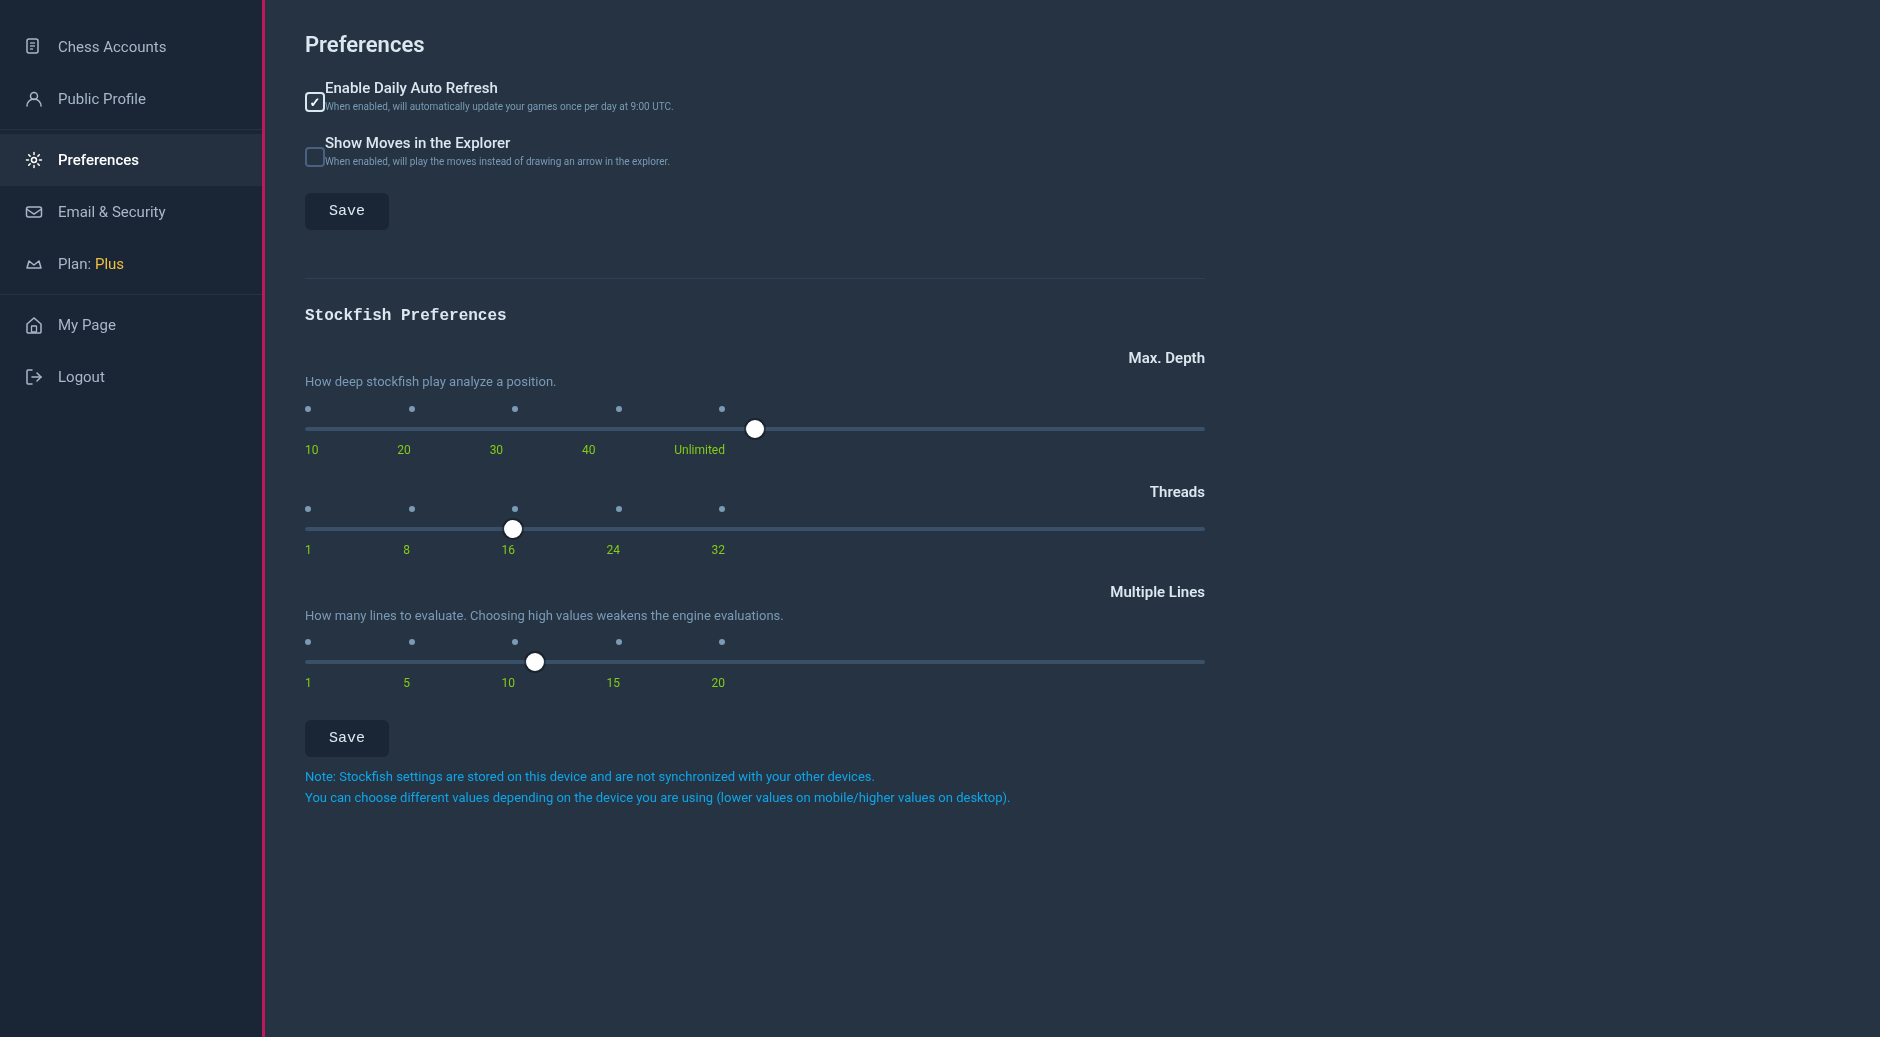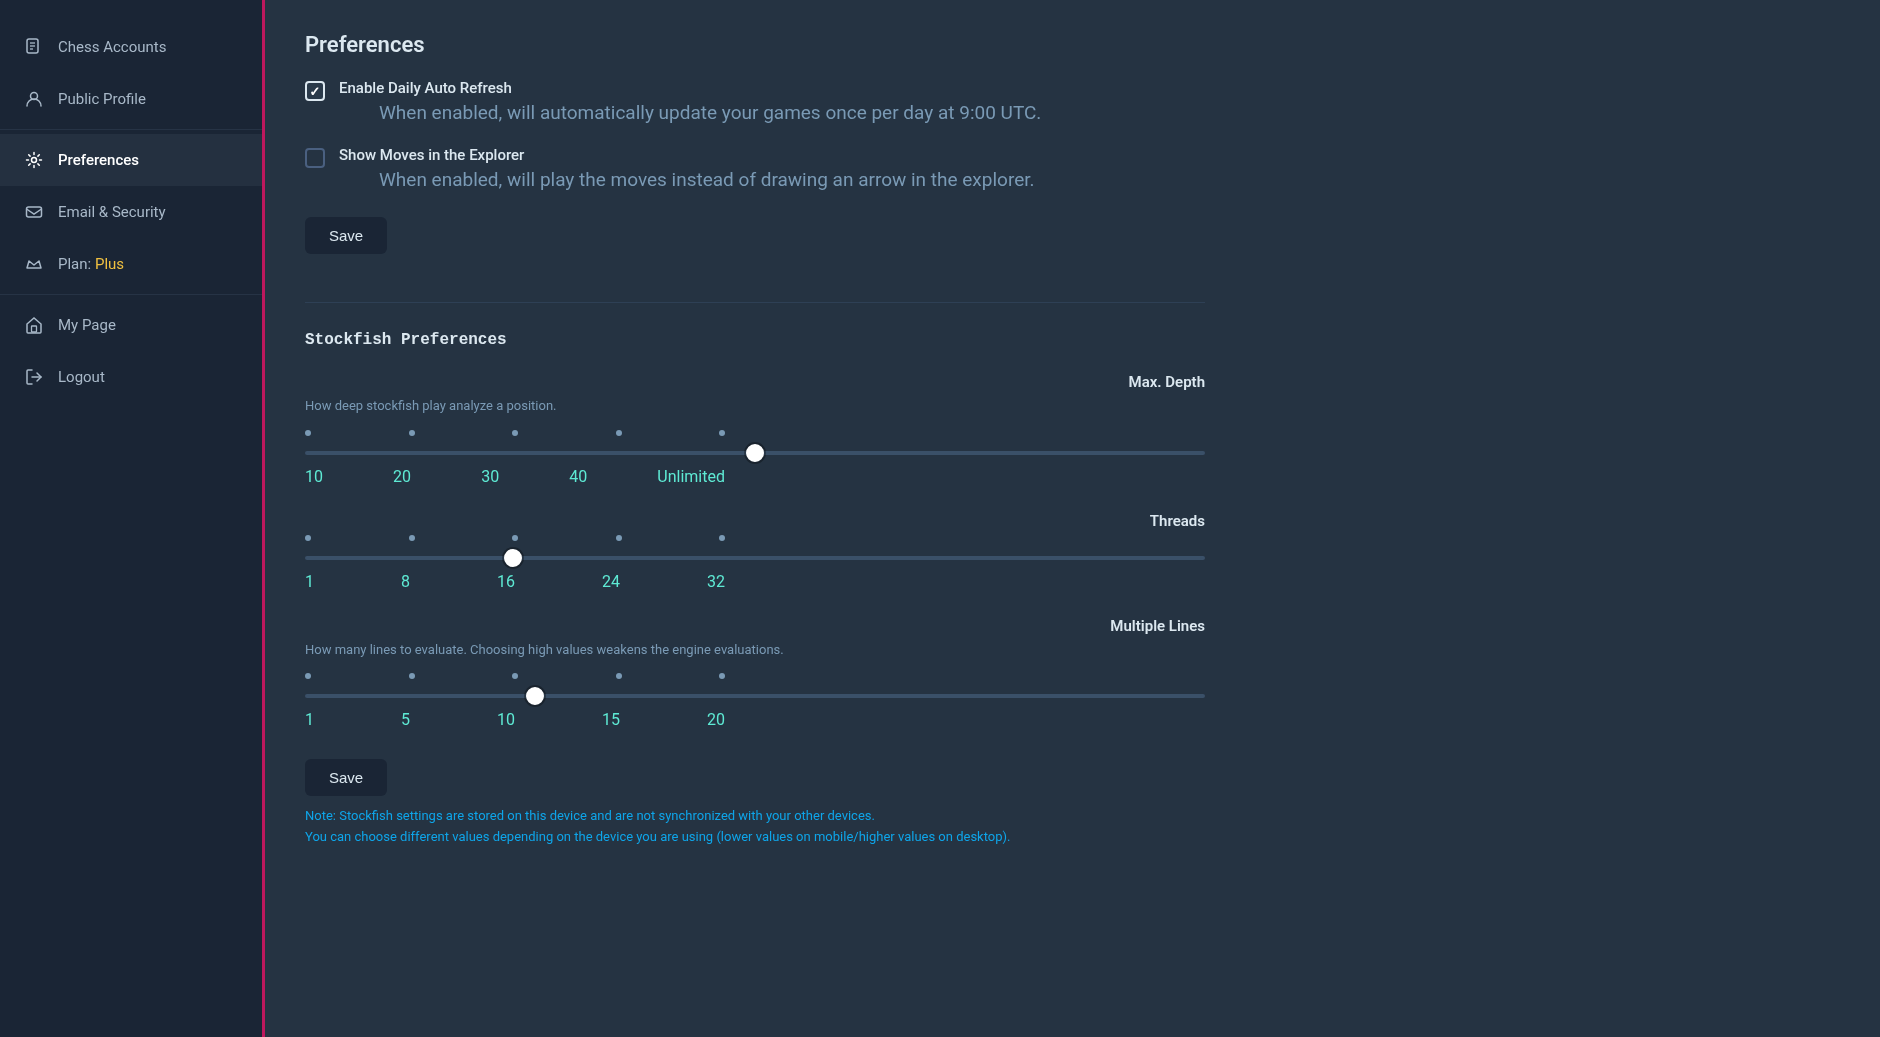--- a/index.html
+++ b/index.html
@@ -78,22 +78,22 @@
     .section-title {
       font-size: 22px;
       font-weight: 600;
       color: #dce8f0;
       margin-bottom: 22px;
     }
 
     
     .pref-row {
       display: flex;
-      align-items: flex-start;
-      gap: 14px;
+      align-items: flex-end;
+      gap: 0;
       margin-bottom: 22px;
     }
     .pref-checkbox {
       width: 20px;
       height: 20px;
       border-radius: 4px;
       border: 2px solid #4a6080;
       background: transparent;
       display: flex;
       align-items: center;
@@ -113,36 +113,36 @@
       font-weight: bold;
     }
     .pref-label-group {}
     .pref-label {
       font-size: 15px;
       font-weight: 500;
       color: #dce8f0;
       margin-bottom: 4px;
     }
     .pref-desc {
-      font-size: 19px;
+      font-size: 10px;
       color: #7a9ab5;
-      margin-left: 40px;
     }
 
     
     .save-btn {
       background: #1a2535;
       color: #dce8f0;
       border: none;
       border-radius: 6px;
       padding: 10px 24px;
       font-size: 15px;
       font-weight: 500;
       cursor: pointer;
       margin-top: 4px;
+      font-family: Liberation Mono, monospace;
     }
 
     
     .sf-section-title {
       font-size: 16px;
       font-weight: 600;
       color: #dce8f0;
       margin-bottom: 24px;
       font-family: Liberation Mono, monospace;
     }
@@ -195,22 +195,22 @@
       border: 2px solid #ffffff;
       cursor: pointer;
     }
     .slider-ticks {
       display: flex;
       justify-content: space-between;
       width: 420px;
       margin-top: 8px;
     }
     .slider-tick {
-      font-size: 16px;
-      color: #5eead4;
+      font-size: 12px;
+      color: #84cc16;
       text-align: left;
       position: relative;
     }
     
     .slider-dots {
       display: flex;
       justify-content: space-between;
       width: 420px;
       margin-bottom: 4px;
     }

